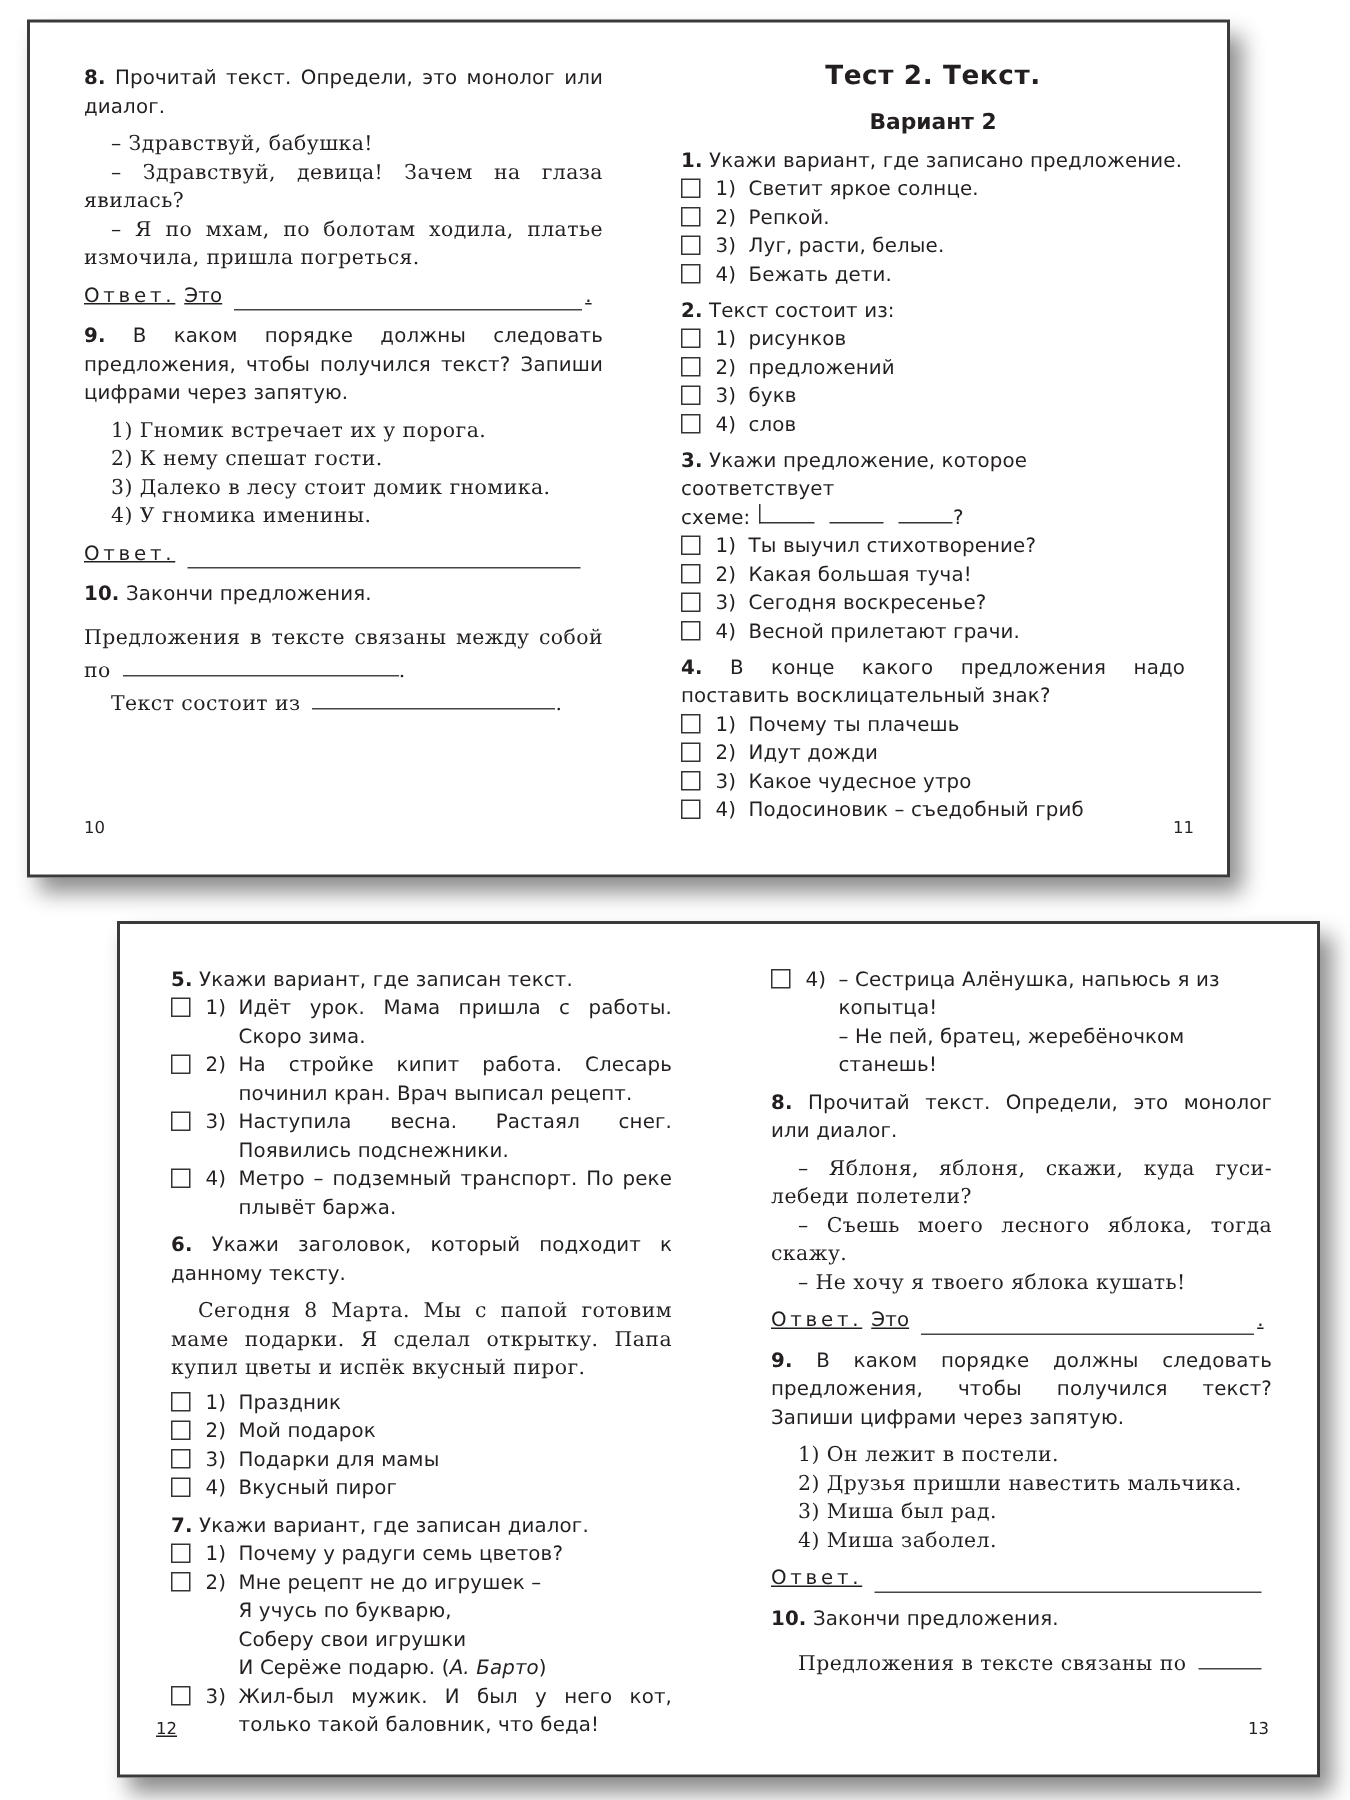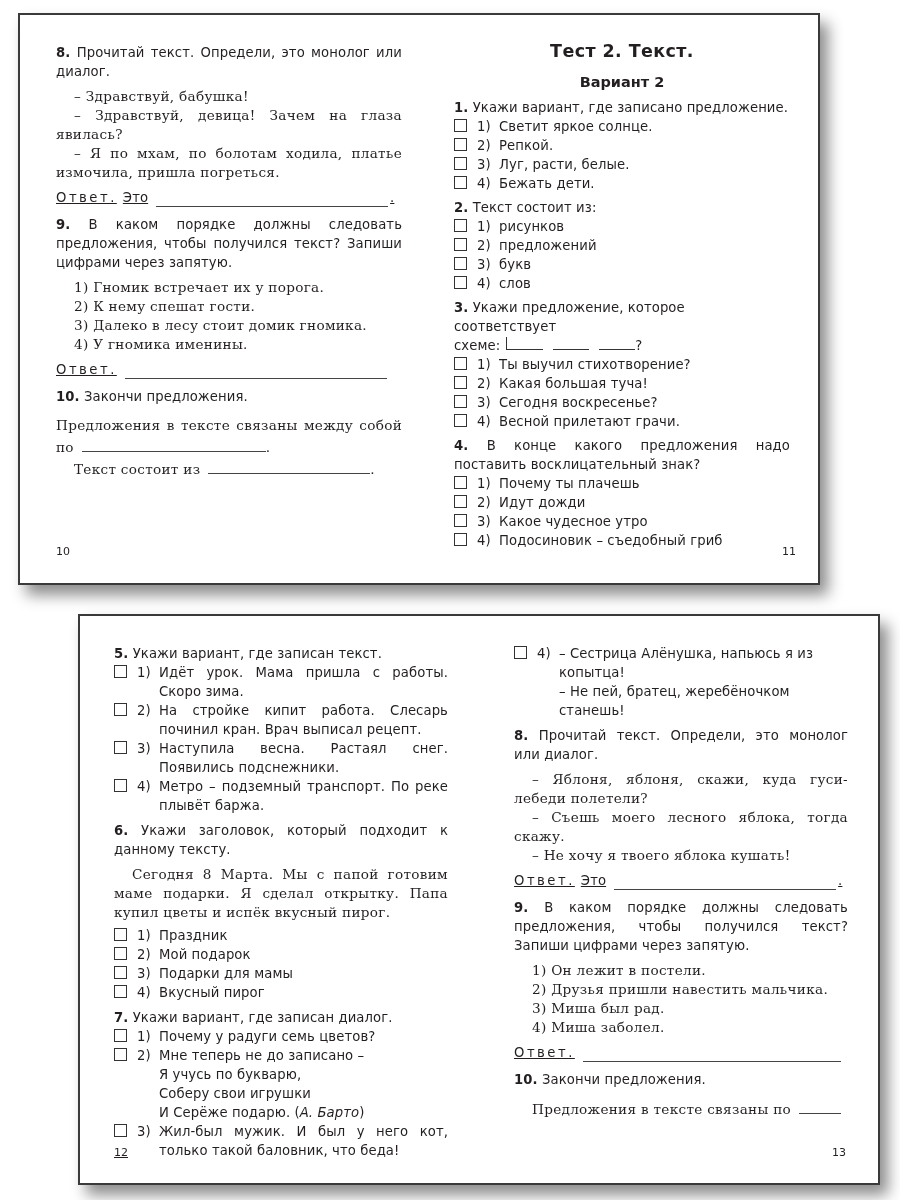--- a/index.html
+++ b/index.html
@@ -249,34 +249,34 @@
       <p class="line"><b>7.</b> <span>Укажи вариант, где записан диалог.</span></p>
       <div class="opt">
           <span class="cb"></span>
           <span class="num">1)</span>
           <span class="txt">Почему у радуги семь цветов?</span>
         </div>
       <div class="opt">
           <span class="cb"></span>
           <span class="num">2)</span>
         <span class="txt" style="text-align:left;">
-          <span class="cont">Мне теперь не до записано –</span>
+          <span class="cont">Мне рецепт не до игрушек –</span>
           <span class="cont">Я учусь по букварю,</span>
           <span class="cont">Соберу свои игрушки</span>
           <span class="cont"><span>И Серёже подарю. (</span><i class="author">А. Барто</i><span>)</span></span>
         </span>
       </div>
       <div class="opt">
           <span class="cb"></span>
           <span class="num">3)</span>
           <span class="txt">Жил-был мужик. И был у него кот, только такой баловник, что беда!</span>
         </div>
     </div>
   </div>
-  <div class="pnum" style="left:34px; top:530px;text-decoration:underline;">12</div>
+  <div class="pnum" style="left:24px; top:530px;text-decoration:underline;">12</div>
 
   <div class="col p2-right">
     <div class="sans" style="margin-bottom:6px;">
       <div class="opt">
           <span class="cb"></span>
           <span class="num">4)</span>
         <span class="txt" style="text-align:left;">
           <span class="cont">– Сестрица Алёнушка, напьюсь я из копытца!</span>
           <span class="cont">– Не пей, братец, жеребёночком станешь!</span>
         </span>

